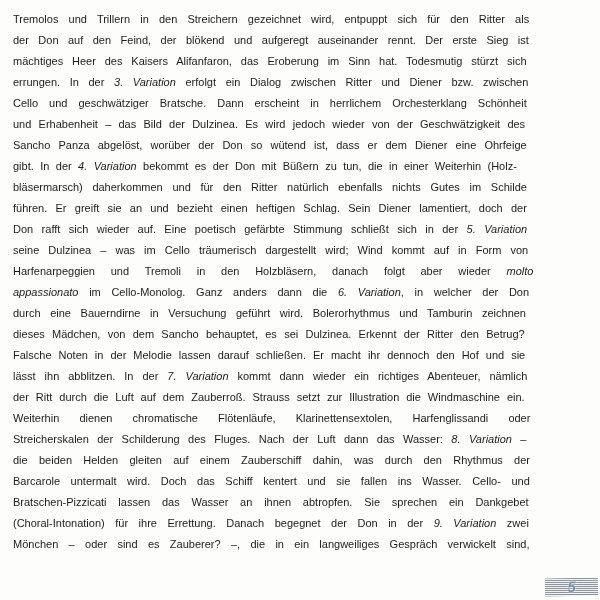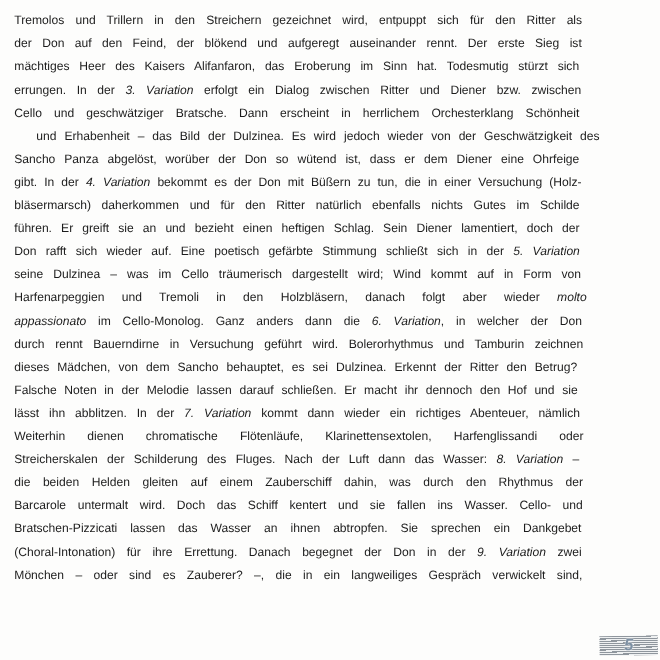--- a/index.html
+++ b/index.html
@@ -52,33 +52,34 @@
 </head>
 <body style="background: rgb(253, 253, 252);">
 
 <div class="page">
   <div class="article" id="article">
       <div class="line" style="word-spacing: 7.09736px;"><span class="seg-wrap"><span>Tremolos und Trillern in den Streichern gezeichnet wird, entpuppt sich für den Ritter als</span></span></div>
       <div class="line" style="word-spacing: 6.40402px;"><span class="seg-wrap"><span>der Don auf den Feind, der blökend und aufgeregt auseinander rennt. Der erste Sieg ist</span></span></div>
       <div class="line" style="word-spacing: 5.81771px;"><span class="seg-wrap"><span>mächtiges Heer des Kaisers Alifanfaron, das Eroberung im Sinn hat. Todesmutig stürzt sich</span></span></div>
       <div class="line" style="word-spacing: 6.5613px;"><span class="seg-wrap"><span>errungen. In der </span><span class="it">3. Variation</span><span> erfolgt ein Dialog zwischen Ritter und Diener bzw. zwischen</span></span></div>
       <div class="line" style="word-spacing: 7.96181px;"><span class="seg-wrap"><span>Cello und geschwätziger Bratsche. Dann erscheint in herrlichem Orchesterklang Schönheit</span></span></div>
-      <div class="line" style="word-spacing: 4.17299px; margin-left: 20px;"><span class="seg-wrap"><span>und Erhabenheit – das Bild der Dulzinea. Es wird jedoch wieder von der Geschwätzigkeit des</span></span></div>
+      <div class="line" style="word-spacing: 4.17299px;"><span class="seg-wrap"><span>und Erhabenheit – das Bild der Dulzinea. Es wird jedoch wieder von der Geschwätzigkeit des</span></span></div>
       <div class="line" style="word-spacing: 5.06585px;"><span class="seg-wrap"><span>Sancho Panza abgelöst, worüber der Don so wütend ist, dass er dem Diener eine Ohrfeige</span></span></div>
-      <div class="line" style="word-spacing: 3.34375px;"><span class="seg-wrap"><span>gibt. In der </span><span class="it">4. Variation</span><span> bekommt es der Don mit Büßern zu tun, die in einer Versuchung (Holz-</span></span></div>
+      <div class="line" style="word-spacing: 3.34375px;"><span class="seg-wrap"><span>gibt. In der </span><span class="it">4. Variation</span><span> bekommt es der Don mit Büßern zu tun, die in einer Weiterhin (Holz-</span></span></div>
       <div class="line" style="word-spacing: 6.64205px;"><span class="seg-wrap"><span>bläsermarsch) daherkommen und für den Ritter natürlich ebenfalls nichts Gutes im Schilde</span></span></div>
       <div class="line" style="word-spacing: 5.21317px;"><span class="seg-wrap"><span>führen. Er greift sie an und bezieht einen heftigen Schlag. Sein Diener lamentiert, doch der</span></span></div>
       <div class="line" style="word-spacing: 5.36607px;"><span class="seg-wrap"><span>Don rafft sich wieder auf. Eine poetisch gefärbte Stimmung schließt sich in der </span><span class="it">5. Variation</span></span></div>
       <div class="line" style="word-spacing: 6.01674px;"><span class="seg-wrap"><span>seine Dulzinea – was im Cello träumerisch dargestellt wird; Wind kommt auf in Form von</span></span></div>
       <div class="line" style="word-spacing: 12.7188px;"><span class="seg-wrap"><span>Harfenarpeggien und Tremoli in den Holzbläsern, danach folgt aber wieder </span><span class="it">molto</span></span></div>
       <div class="line" style="word-spacing: 7.6263px;"><span class="seg-wrap"><span class="it">appassionato</span><span> im Cello-Monolog. Ganz anders dann die </span><span class="it">6. Variation</span><span>, in welcher der Don</span></span></div>
-      <div class="line" style="word-spacing: 6.55938px;"><span class="seg-wrap"><span>durch rennt Bauerndirne in Versuchung geführt wird. Bolerorhythmus und Tamburin zeichnen</span></span></div>
+      <div class="line" style="word-spacing: 6.55938px;"><span class="seg-wrap"><span>durch eine Bauerndirne in Versuchung geführt wird. Bolerorhythmus und Tamburin zeichnen</span></span></div>
       <div class="line" style="word-spacing: 4.22596px;"><span class="seg-wrap"><span>dieses Mädchen, von dem Sancho behauptet, es sei Dulzinea. Erkennt der Ritter den Betrug?</span></span></div>
       <div class="line" style="word-spacing: 3.94167px;"><span class="seg-wrap"><span>Falsche Noten in der Melodie lassen darauf schließen. Er macht ihr dennoch den Hof und sie</span></span></div>
       <div class="line" style="word-spacing: 5.91827px;"><span class="seg-wrap"><span>lässt ihn abblitzen. In der </span><span class="it">7. Variation</span><span> kommt dann wieder ein richtiges Abenteuer, nämlich</span></span></div>
+      <div class="line" style="word-spacing: 3.87946px;"><span class="seg-wrap"><span>der Ritt durch die Luft auf dem Zauberroß. Strauss setzt zur Illustration die Windmaschine ein.</span></span></div>
       <div class="line" style="word-spacing: 17.0703px;"><span class="seg-wrap"><span>Weiterhin dienen chromatische Flötenläufe, Klarinettensextolen, Harfenglissandi oder</span></span></div>
       <div class="line" style="word-spacing: 5.36659px;"><span class="seg-wrap"><span>Streicherskalen der Schilderung des Fluges. Nach der Luft dann das Wasser: </span><span class="it">8. Variation</span><span> –</span></span></div>
       <div class="line" style="word-spacing: 8.24479px;"><span class="seg-wrap"><span>die beiden Helden gleiten auf einem Zauberschiff dahin, was durch den Rhythmus der</span></span></div>
       <div class="line" style="word-spacing: 7.49038px;"><span class="seg-wrap"><span>Barcarole untermalt wird. Doch das Schiff kentert und sie fallen ins Wasser. Cello- und</span></span></div>
       <div class="line" style="word-spacing: 8.7375px;"><span class="seg-wrap"><span>Bratschen-Pizzicati lassen das Wasser an ihnen abtropfen. Sie sprechen ein Dankgebet</span></span></div>
       <div class="line" style="word-spacing: 7.45443px;"><span class="seg-wrap"><span>(Choral-Intonation) für ihre Errettung. Danach begegnet der Don in der </span><span class="it">9. Variation</span><span> zwei</span></span></div>
       <div class="line" style="word-spacing: 7.27404px;"><span class="seg-wrap"><span>Mönchen – oder sind es Zauberer? –, die in ein langweiliges Gespräch verwickelt sind,</span></span></div>
     </div>
   <div class="footer-stripes">
     <span class="pagenum">5</span>

